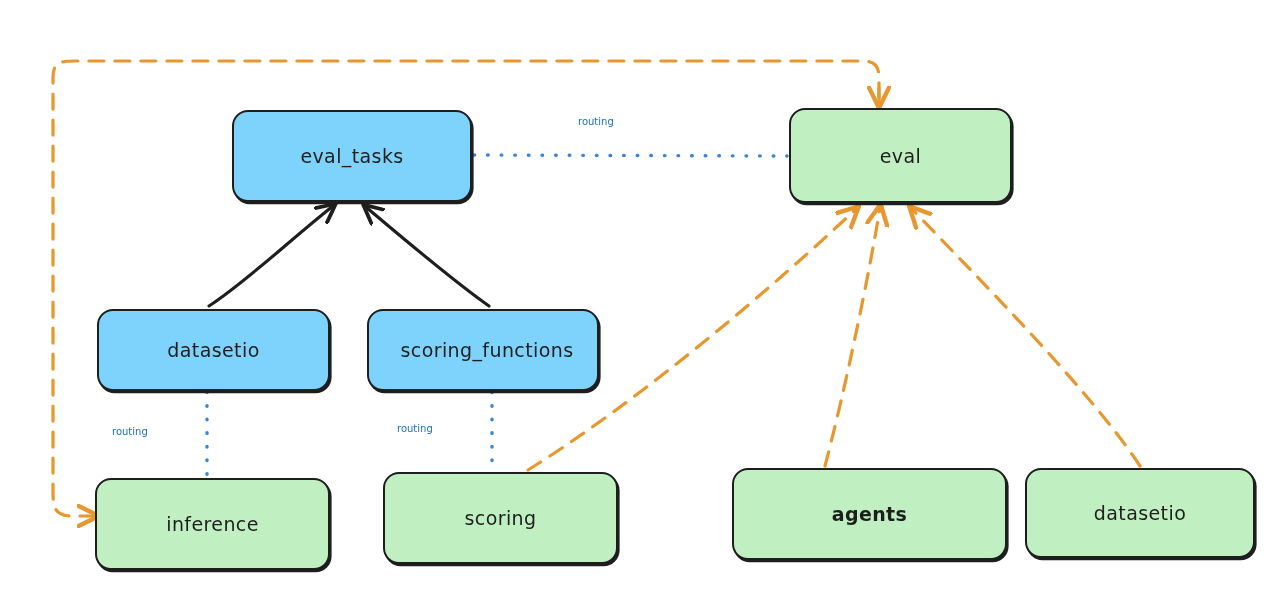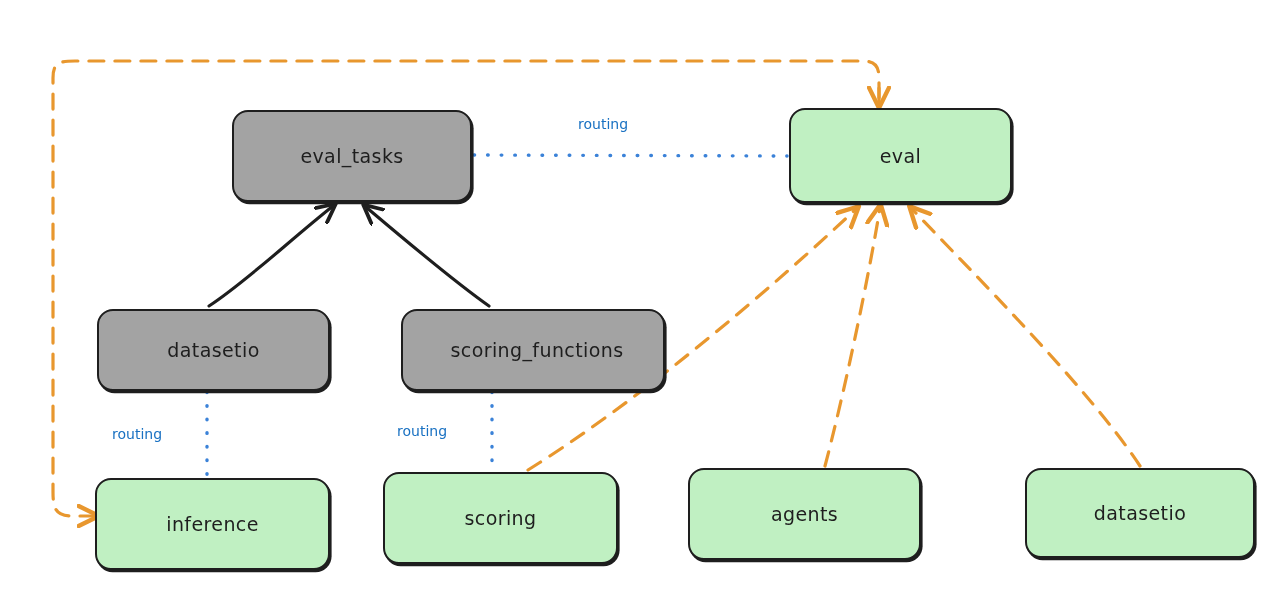--- a/index.html
+++ b/index.html
@@ -29,34 +29,34 @@
   .node {
     position: absolute;
     box-sizing: border-box;
     border: 2.6px solid #1e1e1e;
     border-radius: 16px;
     display: flex;
     align-items: center;
     justify-content: center;
     box-shadow: 1.6px 2.2px 0 0 #1e1e1e;
   }
-  .node.blue  { background: #a3a3a3; }
+  .node.blue  { background: #7dd3fc; }
   .node.green { background: #c0f0c2; }
   .node-label {
     font-family: "DejaVu Sans", sans-serif;
     font-size: 19px;
     color: #1e1e1e;
     letter-spacing: 0.4px;
     white-space: nowrap;
     user-select: none;
   }
   .edge-label {
     position: absolute;
     font-family: "DejaVu Sans", sans-serif;
-    font-size: 14px;
+    font-size: 10px;
     color: #1971c2;
     white-space: nowrap;
     user-select: none;
   }
 </style>
 </head>
 <body>
 
 <div id="canvas">
 
@@ -113,33 +113,33 @@
   </div>
 
   <div class="node green" style="left:789px; top:108px; width:223px; height:95px;justify-content:center;">
     <span class="node-label">eval</span>
   </div>
 
   <div class="node blue" style="left:97px; top:309px; width:233px; height:82px;">
     <span class="node-label">datasetio</span>
   </div>
 
-  <div class="node blue" style="left:401px; top:309px; width:264px; height:82px;padding-left:8px;">
+  <div class="node blue" style="left:367px; top:309px; width:232px; height:82px;padding-left:8px;">
     <span class="node-label">scoring_functions</span>
   </div>
 
   <div class="node green" style="left:95px; top:478px; width:235px; height:92px;">
     <span class="node-label">inference</span>
   </div>
 
   <div class="node green" style="left:383px; top:472px; width:235px; height:92px;justify-content:center;">
     <span class="node-label">scoring</span>
   </div>
 
-  <div class="node green" style="left:688px; top:468px; width:233px; height:92px;">
+  <div class="node green" style="left:732px; top:468px; width:275px; height:92px;font-weight:bold;">
     <span class="node-label">agents</span>
   </div>
 
   <div class="node green" style="left:1025px; top:468px; width:230px; height:90px;">
     <span class="node-label">datasetio</span>
   </div>
 
   <div class="edge-label" style="left:578px; top:116px;">routing</div>
 
   <div class="edge-label" style="left:112px; top:426px;">routing</div>

